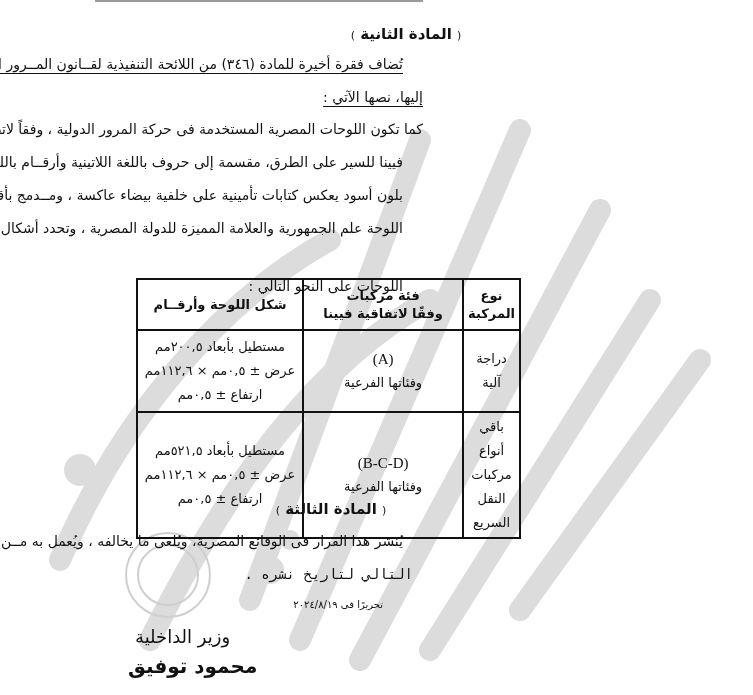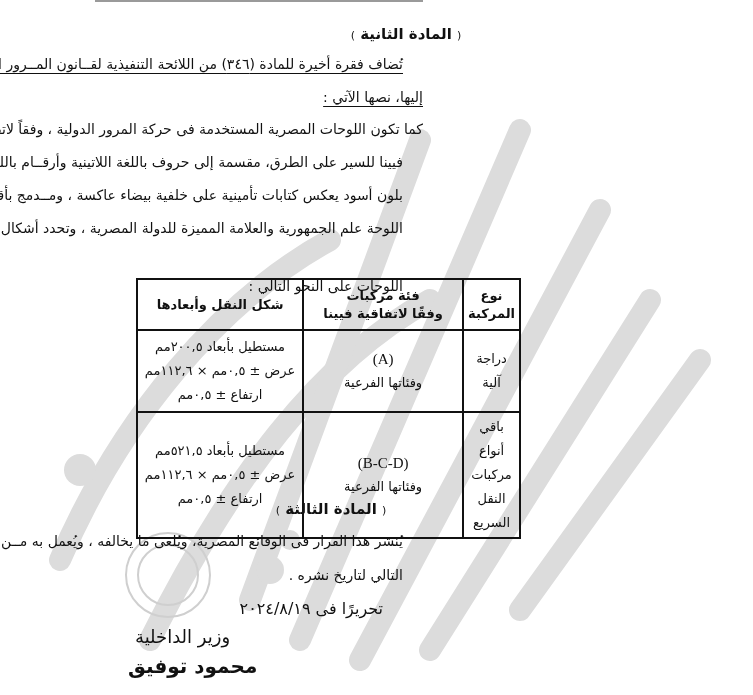--- a/index.html
+++ b/index.html
@@ -65,21 +65,21 @@
   <div class="abs line" style="right:350px; top:250px;margin-top:27px;">اللوحات على النحو التالي :</div>
 
   <table class="spec">
     <tbody>
         <tr>
       <th style="width:44px;"><span>نوع المركبة</span></th>
       <th style="width:150px;">
         <div>فئة مركبات</div>
         <div>وفقًا لاتفاقية فيينا</div>
       </th>
-      <th><span>شكل النقل وأبعادها</span></th>
+      <th><span>شكل اللوحة وأرقــام</span></th>
     </tr>
     <tr>
       <td><span>دراجة آلية</span></td>
       <td>
         <div class="latin">(A)</div>
         <div>وفئاتها الفرعية</div>
       </td>
       <td>
         <div>مستطيل بأبعاد ٢٠٠,٥مم</div>
         <div>عرض ± ٠,٥مم × ١١٢,٦مم</div>
@@ -104,18 +104,18 @@
   </tbody>
     </table>
 
   <div class="abs heading" style="left:0; width:662px; top:500px; text-align:center; direction:rtl;">
     <span class="paren">(</span>
     <span>المادة الثالثة</span>
     <span class="paren">)</span>
   </div>
 
   <div class="abs line justify" style="right:350px; width:370px; top:532px;">يُنشر هذا القرار فى الوقائع المصرية، ويُلغى ما يخالفه ، ويُعمل به مــن اليــوم</div>
-  <div class="abs line" style="right:350px; top:566px;">التالي لتاريخ نشره .</div>
+  <div class="abs line" style="right:340px; top:566px;font-family:Liberation Mono, monospace;">التالي لتاريخ نشره .</div>
 
-  <div class="abs" style="right:370px; top:599px; font-size:16px;">تحريرًا فى ٢٠٢٤/٨/١٩</div>
+  <div class="abs" style="right:370px; top:599px; font-size:10px;">تحريرًا فى ٢٠٢٤/٨/١٩</div>
   <div class="abs" style="left:135px; top:626px; font-size:18px;">وزير الداخلية</div>
   <div class="abs sig-name" style="left:128px; top:654px;">محمود توفيق</div>
 </div>
 
 </body></html>

